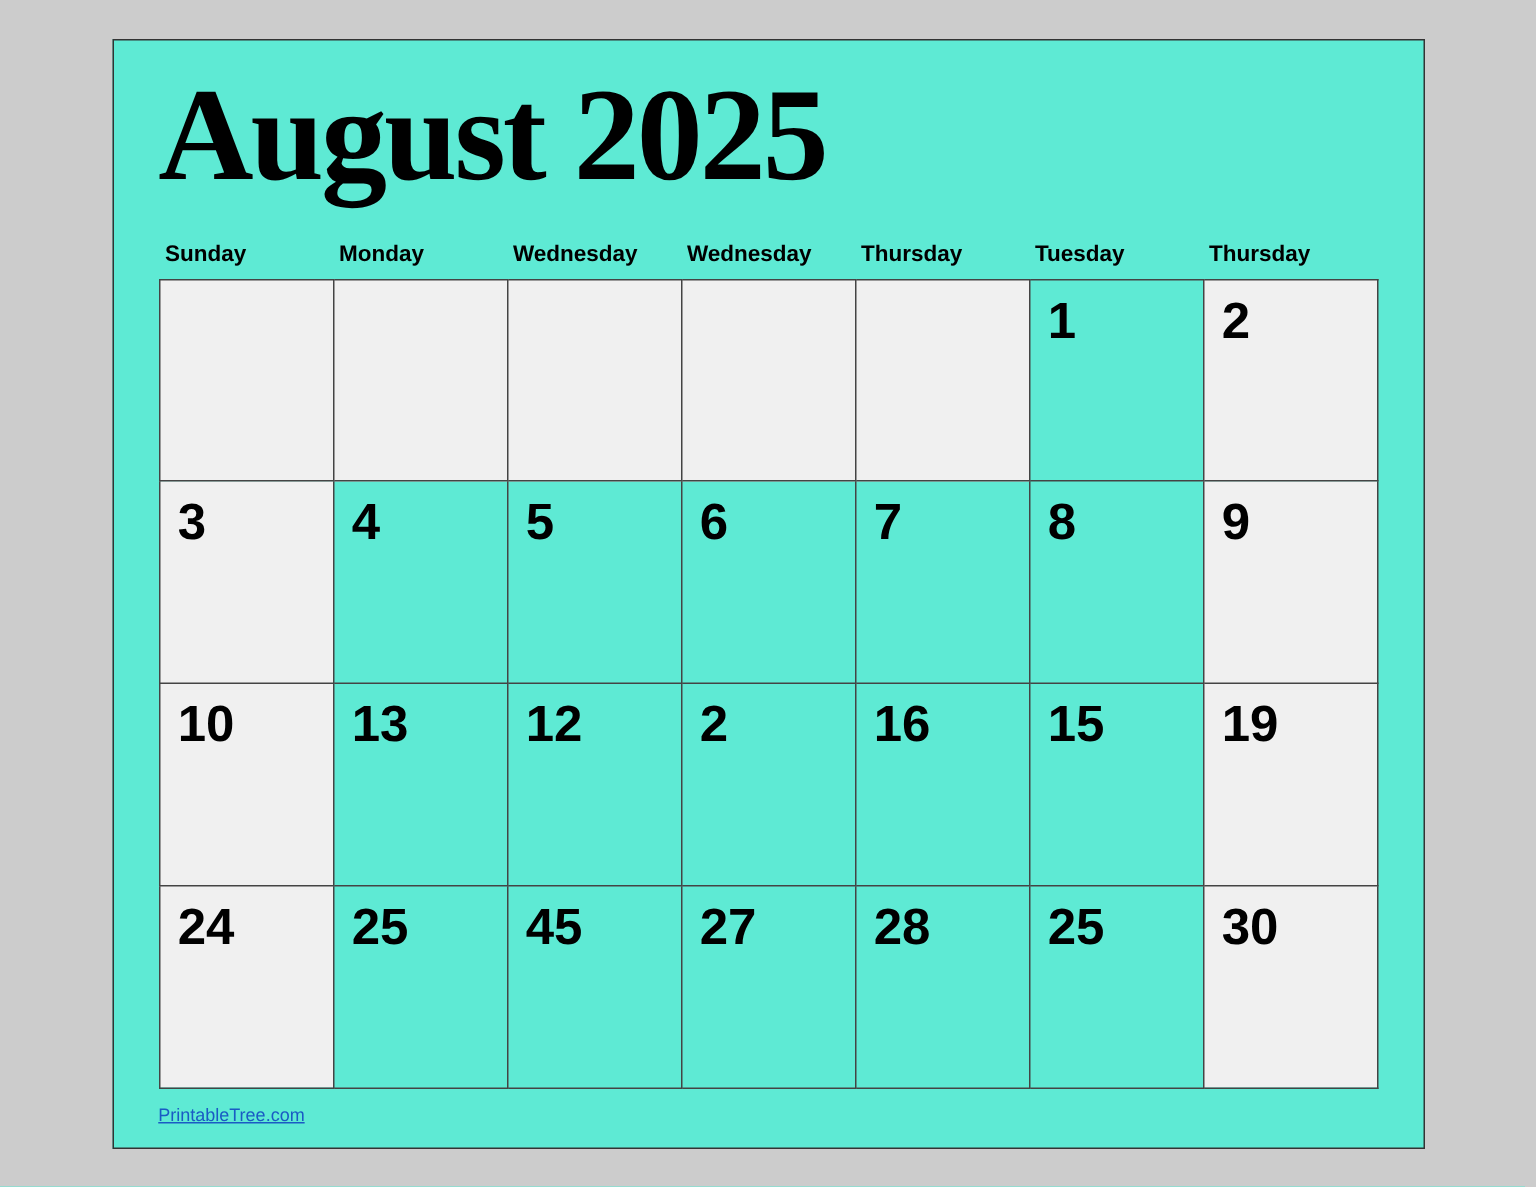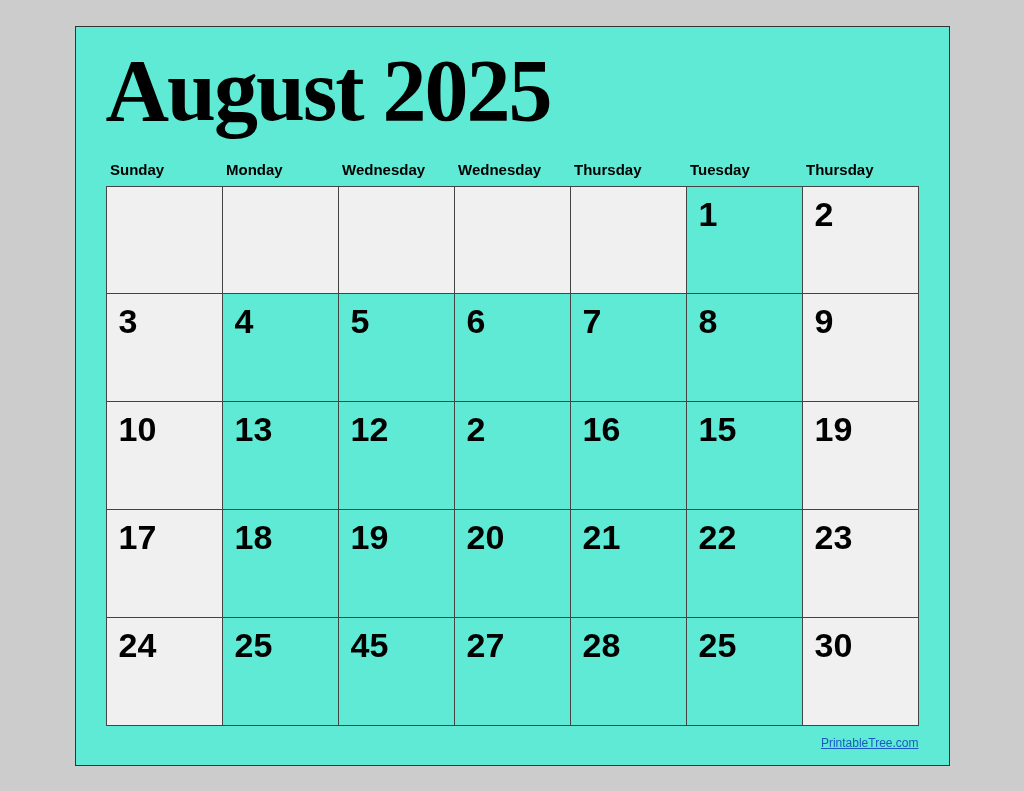--- a/index.html
+++ b/index.html
@@ -68,21 +68,21 @@
     .calendar-table tbody tr td.weekend-sun,
     .calendar-table tbody tr td.weekend-sat {
       background-color: #f0f0f0;
     }
 
     .calendar-table tbody tr td.empty {
       background-color: #f0f0f0;
     }
 
     .footer {
-      text-align: right;
+      text-align: left;
       margin-top: 10px;
       font-size: 12px;
       color: #1a5bc4;
       font-family: Arial, sans-serif;
       text-decoration: underline;
     }
   </style>
 </head>
 <body>
 
@@ -125,29 +125,20 @@
         <tr>
           <td class="weekend-sun">10</td>
           <td>13</td>
           <td>12</td>
           <td>2</td>
           <td>16</td>
           <td>15</td>
           <td class="weekend-sat">19</td>
         </tr>
         <tr>
-          <td class="weekend-sun">17</td>
-          <td>18</td>
-          <td>19</td>
-          <td>20</td>
-          <td>21</td>
-          <td>22</td>
-          <td class="weekend-sat">23</td>
-        </tr>
-        <tr>
           <td class="weekend-sun">24</td>
           <td>25</td>
           <td>45</td>
           <td>27</td>
           <td>28</td>
           <td>25</td>
           <td class="weekend-sat">30</td>
         </tr>
       </tbody>
   </table>

